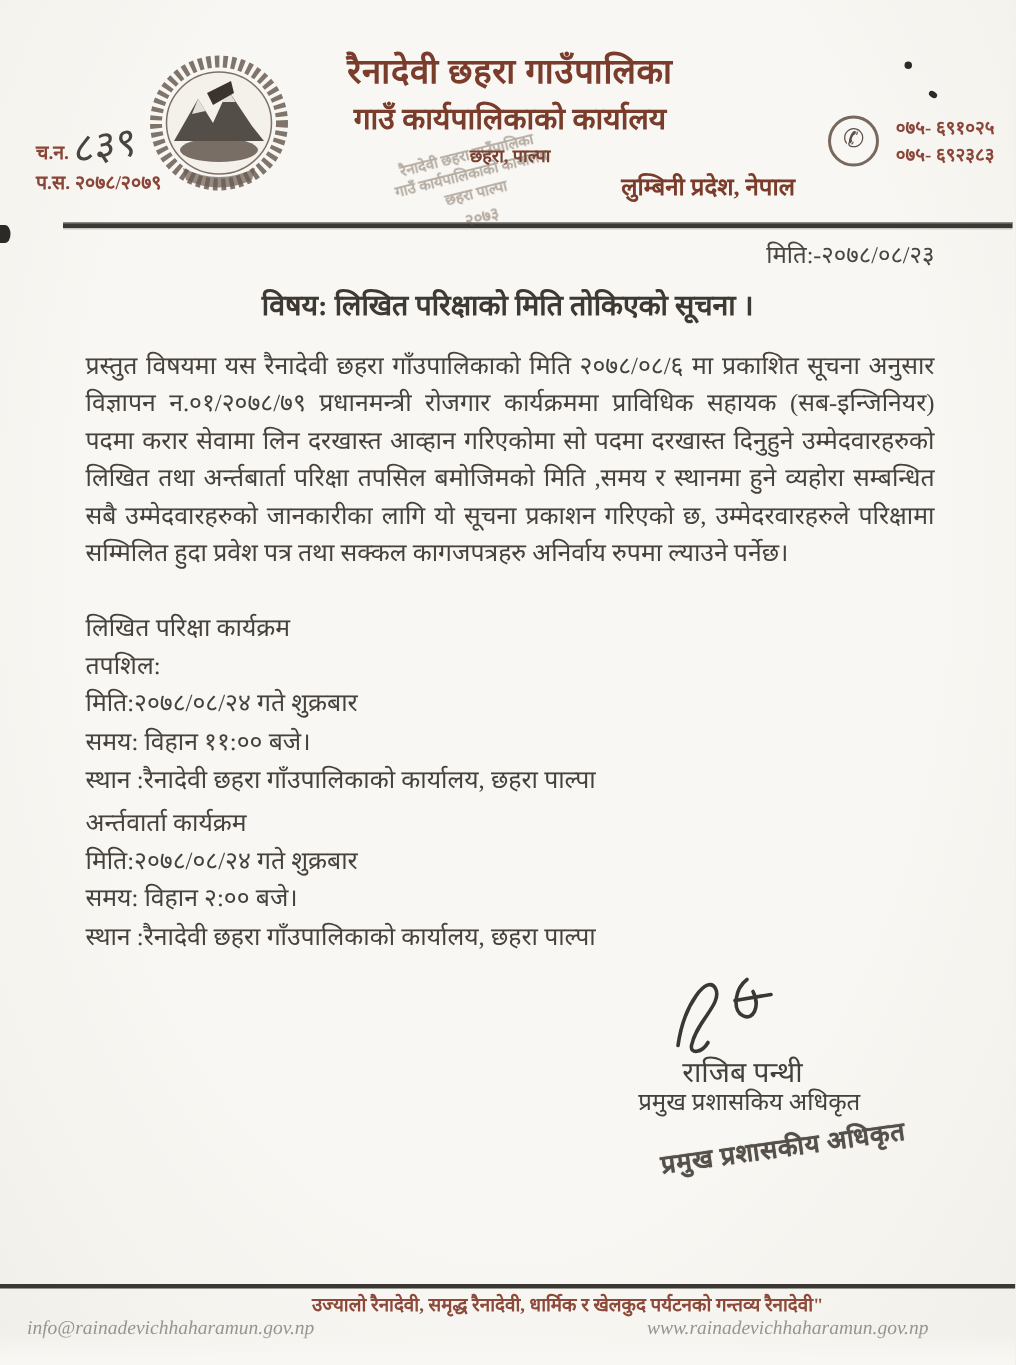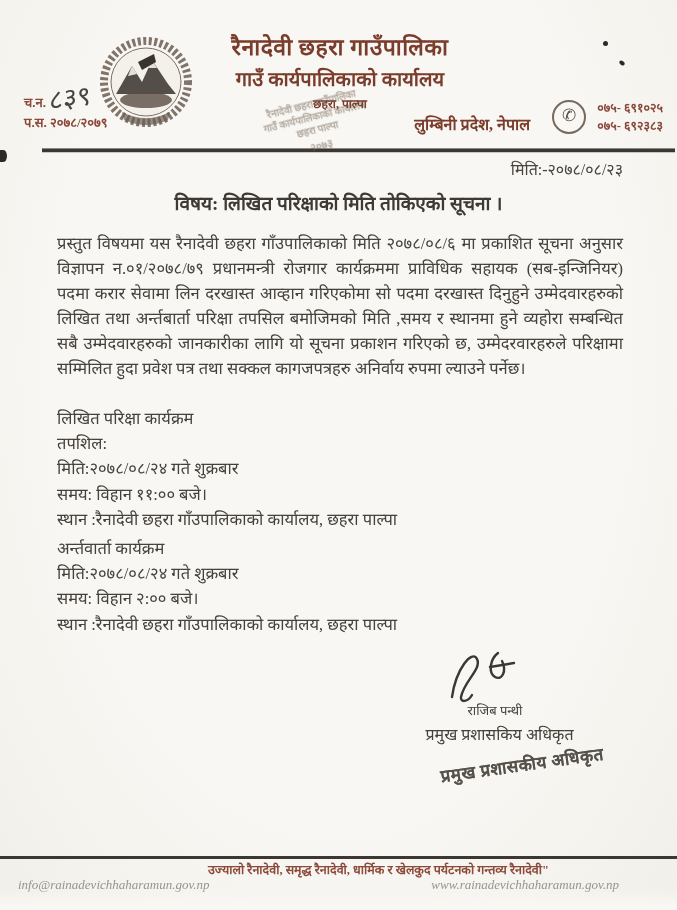--- a/index.html
+++ b/index.html
@@ -17,21 +17,21 @@
   .h-muni{font-size:23px;font-weight:bold;letter-spacing:.5px;}
   .h-office{font-size:20px;font-weight:bold;margin-top:3px;}
   .h-place{font-size:12px;font-weight:bold;margin-top:3px;}
   .h-prov{font-size:16px;font-weight:bold;margin-top:1px;text-align:right;}
 
   .refblock{left:24px;top:88px;font-size:13px;color:#8a4638;font-weight:bold;line-height:20px;}
   .hand{
     display:inline-block;font-size:27px;font-weight:normal;color:#4a443e;
     transform:rotate(-7deg) skewX(-8deg);font-family:"DejaVu Serif",serif;
   }
-  .phoneblock{right:14px;top:99px;font-family:Liberation Serif, serif;}
+  .phoneblock{right:14px;top:76px;font-family:Liberation Serif, serif;}
   .phone-ico{
     display:inline-block;vertical-align:middle;width:30px;height:30px;border:2px solid #77695d;
     border-radius:50%;text-align:center;line-height:28px;font-size:17px;color:#5c5148;
   }
   .phone-nums{display:inline-block;vertical-align:middle;margin-left:7px;
     font-size:12.5px;color:#8a4638;font-weight:bold;line-height:18px;}
 
   
   .emblem{left:98px;top:32px;}
 
@@ -51,21 +51,21 @@
   .dateline{right:54px;top:158px;font-size:16px;color:#4a443e;margin-left:39px;}
   .subject{left:0;top:190px;width:677px;text-align:center;font-size:19px;font-weight:bold;color:#3e3933;}
   .bodytext{left:57px;top:231px;width:566px;font-size:16.5px;line-height:25px;
     text-align:justify;color:#46413b;}
   .sec{font-size:16.5px;line-height:25.2px;color:#46413b;}
   .sec1{left:57px;top:406px;width:566px;}
   .sec2{left:57px;top:536px;width:566px;}
 
   
   .sig-svg{left:438px;top:645px;}
-  .sig-name{left:420px;top:701px;width:150px;text-align:center;font-size:13px;color:#44403a;}
+  .sig-name{left:420px;top:701px;width:150px;text-align:center;font-size:19px;color:#44403a;}
   .sig-desg{left:392px;top:723px;width:215px;text-align:center;font-size:16px;color:#44403a;}
   .sig-stamp{
     left:412px;top:753px;width:220px;text-align:center;font-size:17px;font-weight:bold;
     color:#55504a;transform:rotate(-8deg);letter-spacing:.5px;
     text-shadow:0 0 .6px rgba(80,75,70,.7);
   }
 
   
   .f-divider{left:0;top:856px;width:677px;height:3px;background:#3b3733;}
   .f-slogan{left:0;top:861px;width:677px;text-align:center;font-size:12.5px;font-weight:bold;color:#8d4a3a;margin-left:40px;}

